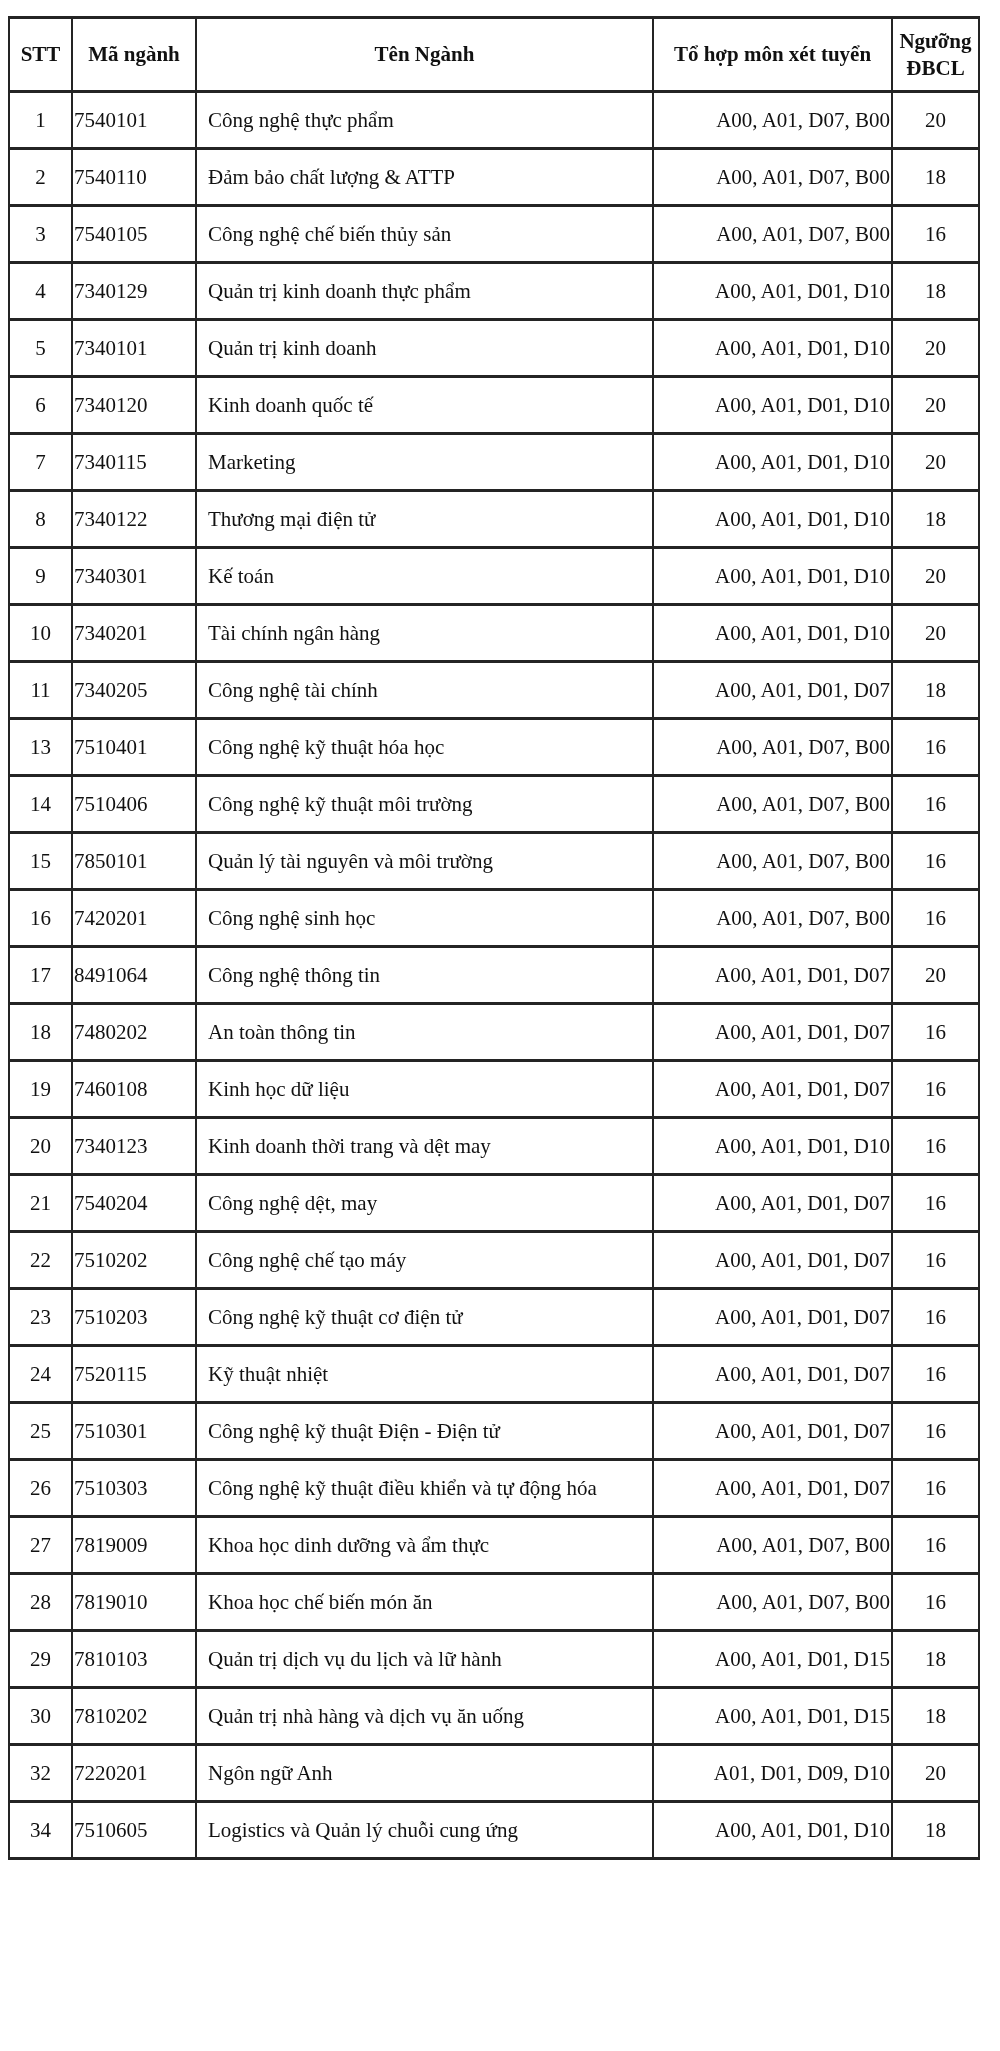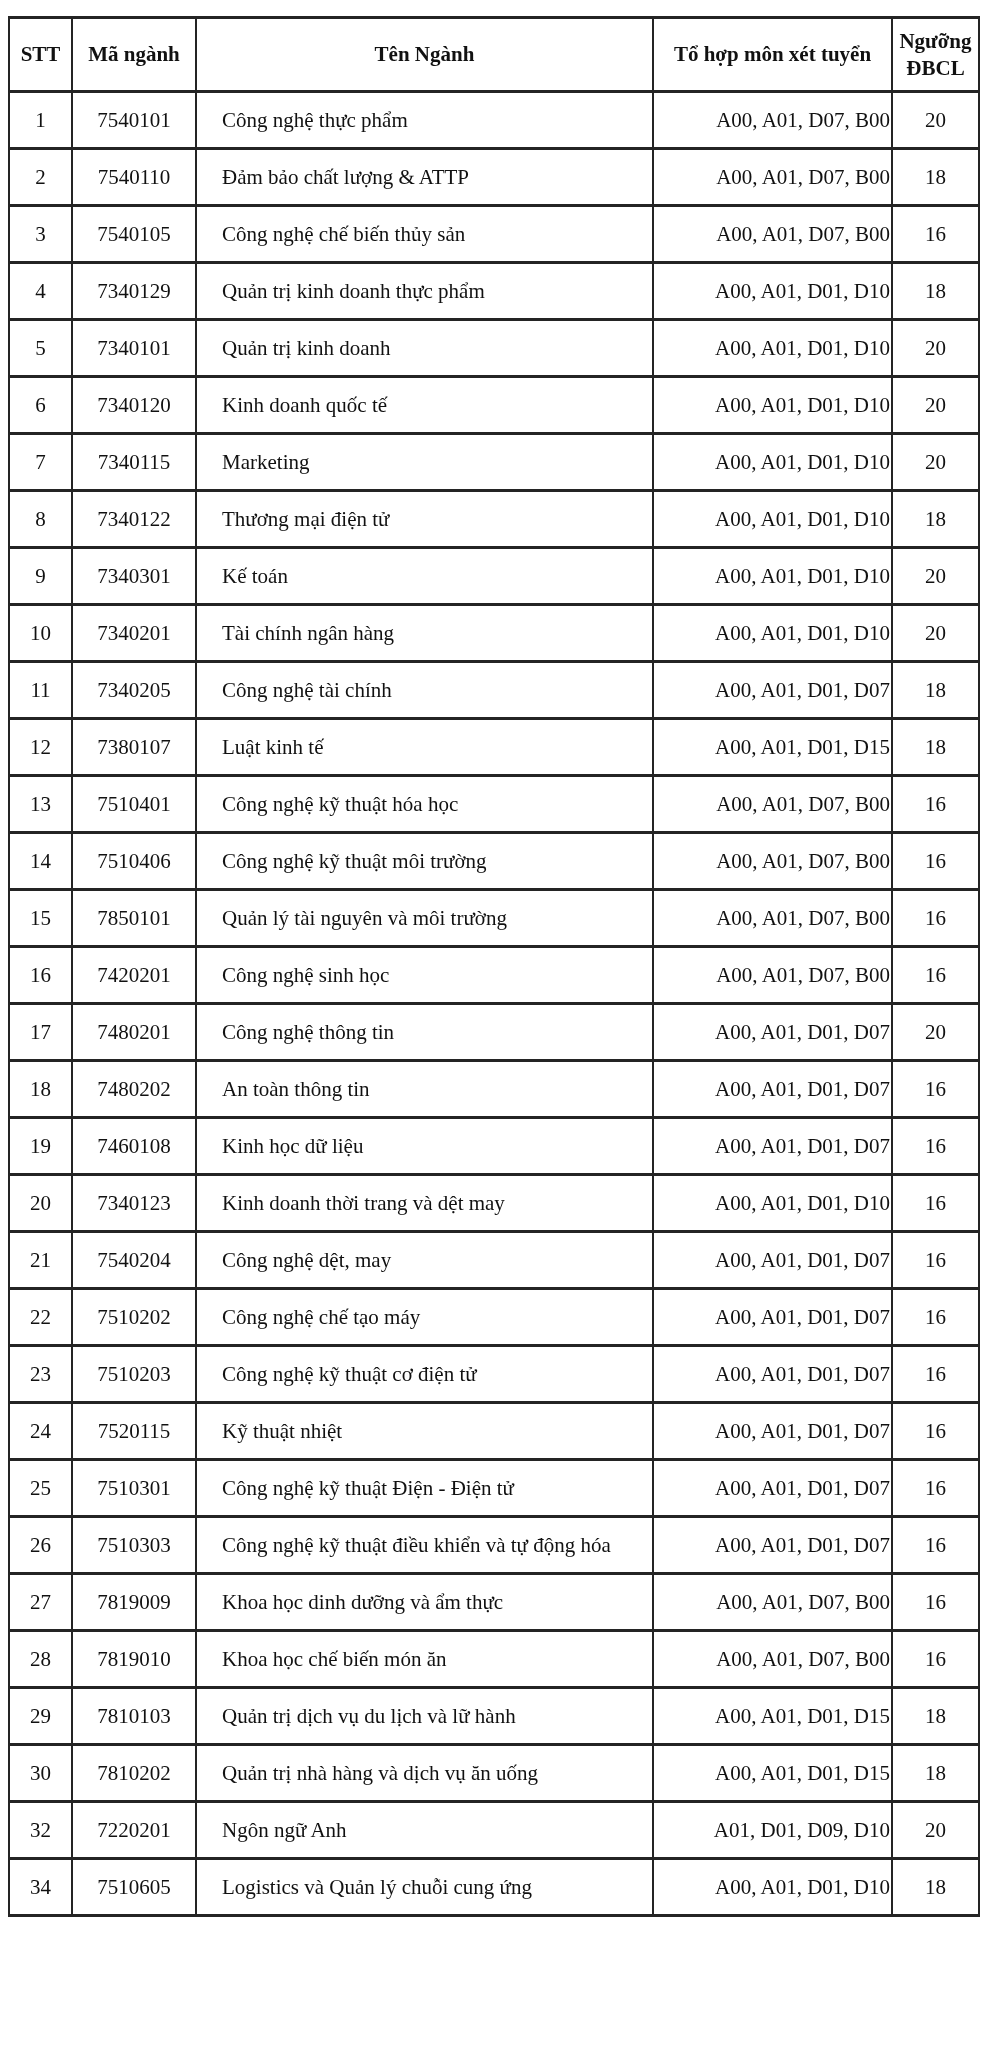--- a/index.html
+++ b/index.html
@@ -37,22 +37,22 @@
     overflow: hidden;
   }
   table.adm thead tr { height: 74px; }
   table.adm tbody tr { height: 57px; }
   table.adm th {
     font-weight: bold;
     text-align: center;
     padding: 2px 4px;
   }
   td.c-stt    { text-align: center; }
-  td.c-code   { text-align: center; }
-  td.c-name   { text-align: left; padding-left: 25px; padding-right: 6px; }
+  td.c-code   { text-align: left; }
+  td.c-name   { text-align: left; padding-left: 11px; padding-right: 6px; }
   td.c-combo  { text-align: right; }
   td.c-thresh { text-align: center; }
 </style>
 </head>
 <body>
 
 <div class="page">
   <table class="adm">
     <colgroup>
       <col style="width:63px">
@@ -152,27 +152,20 @@
   </tr>
 
   <tr>
     <td class="c-stt">11</td>
     <td class="c-code">7340205</td>
     <td class="c-name">Công nghệ tài chính</td>
     <td class="c-combo">A00, A01, D01, D07</td>
     <td class="c-thresh">18</td>
   </tr>
 
-  <tr>
-    <td class="c-stt">12</td>
-    <td class="c-code">7380107</td>
-    <td class="c-name">Luật kinh tế</td>
-    <td class="c-combo">A00, A01, D01, D15</td>
-    <td class="c-thresh">18</td>
-  </tr>
 
   <tr>
     <td class="c-stt">13</td>
     <td class="c-code">7510401</td>
     <td class="c-name">Công nghệ kỹ thuật hóa học</td>
     <td class="c-combo">A00, A01, D07, B00</td>
     <td class="c-thresh">16</td>
   </tr>
 
   <tr>
@@ -194,21 +187,21 @@
   <tr>
     <td class="c-stt">16</td>
     <td class="c-code">7420201</td>
     <td class="c-name">Công nghệ sinh học</td>
     <td class="c-combo">A00, A01, D07, B00</td>
     <td class="c-thresh">16</td>
   </tr>
 
   <tr>
     <td class="c-stt">17</td>
-    <td class="c-code">7480201</td>
+    <td class="c-code">8491064</td>
     <td class="c-name">Công nghệ thông tin</td>
     <td class="c-combo">A00, A01, D01, D07</td>
     <td class="c-thresh">20</td>
   </tr>
 
   <tr>
     <td class="c-stt">18</td>
     <td class="c-code">7480202</td>
     <td class="c-name">An toàn thông tin</td>
     <td class="c-combo">A00, A01, D01, D07</td>

